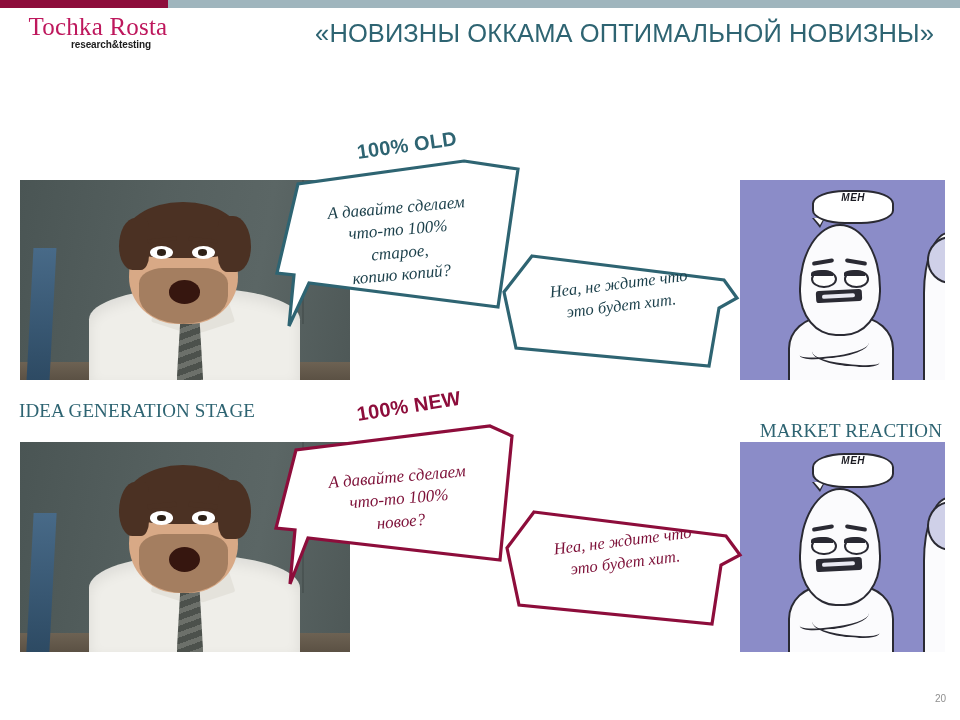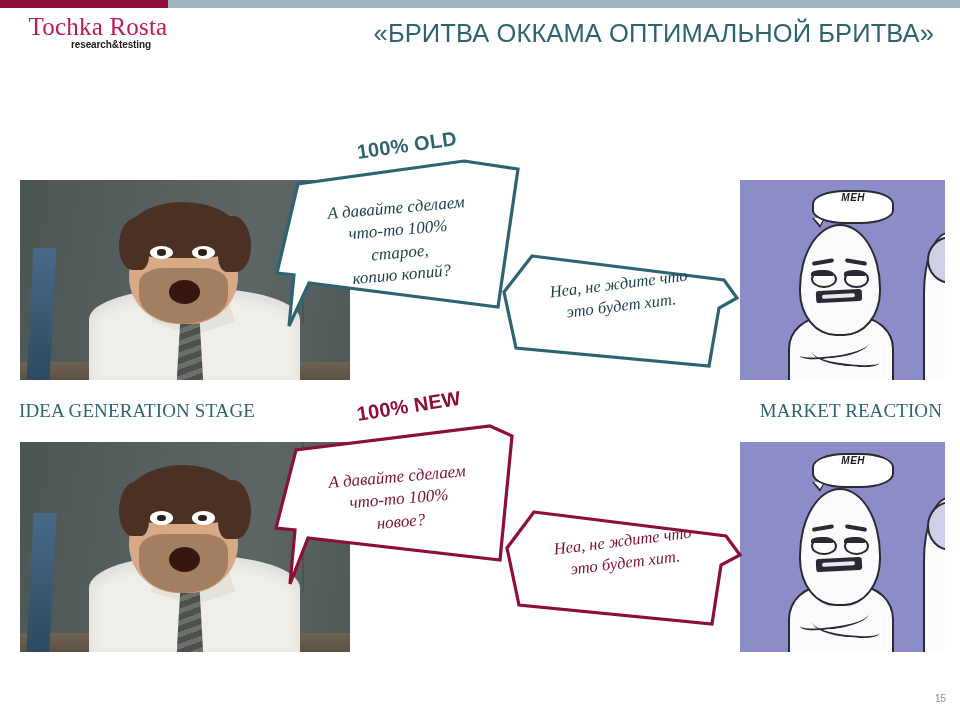--- a/index.html
+++ b/index.html
@@ -118,21 +118,21 @@
     border:2px solid #2a2a33;border-radius:45% 45% 0 0/40% 40% 0 0;}
   .tn-sidehead{position:absolute;left:86%;top:28%;width:20%;height:22%;background:#cfd0e8;
     border:2px solid #2a2a33;border-radius:50%;}
 
   
   .stage-label{
     position:absolute;color:#2e6472;font-size:19px;letter-spacing:.1px;
     font-family:Liberation Serif, serif;white-space:nowrap;
   }
   .stage-left{left:19px;top:400px;}
-  .stage-right{right:18px;top:400px;}
+  .stage-right{right:18px;top:420px;}
 
   
   .pct{
     position:absolute;font-family:"Liberation Sans", sans-serif;font-weight:bold;
     font-size:20px;white-space:nowrap;letter-spacing:.2px;
   }
   .pct-old{left:357px;top:141px;color:#2e6472;transform:rotate(-8deg);transform-origin:left center;}
   .pct-new{left:357px;top:403px;color:#8d0d3b;transform:rotate(-9deg);transform-origin:left center;}
 
   
@@ -174,21 +174,21 @@
 
   <div class="topbar-left"></div>
   <div class="topbar-right"></div>
 
   <div class="logo">
     <div class="logo-name">Tochka Rosta</div>
     <div class="logo-sub">research&amp;testing</div>
   </div>
 
   <div class="title">
-    <span>«БРИТВА ОККАМА ОПТИМАЛЬНОЙ БРИТВА»</span>
+    <span>«НОВИЗНЫ ОККАМА ОПТИМАЛЬНОЙ НОВИЗНЫ»</span>
   </div>
 
   <div class="photo photo-top">
     <div class="ph-bg"></div>
     <div class="ph-wallline"></div>
     <div class="ph-floor"></div>
     <div class="ph-blue"></div>
     <div class="ph-body"></div>
     <div class="ph-collarL"></div>
     <div class="ph-collarR"></div>
@@ -313,15 +313,15 @@
   </div>
 
   <div class="bub bubD">
     <svg width="248" height="120" viewBox="0 0 248 120">
       <polygon points="34,4 226,28 240,47 221,57 212,116 19,97 7,40" fill="#ffffff" stroke="#8d0d3b" stroke-width="3.2" stroke-linejoin="miter"></polygon>
     </svg>
     <div class="txt">Неа, не ждите что
 это будет хит.</div>
   </div>
 
-  <div class="pageno">15</div>
+  <div class="pageno">20</div>
 
 </div>
 
 </body></html>

